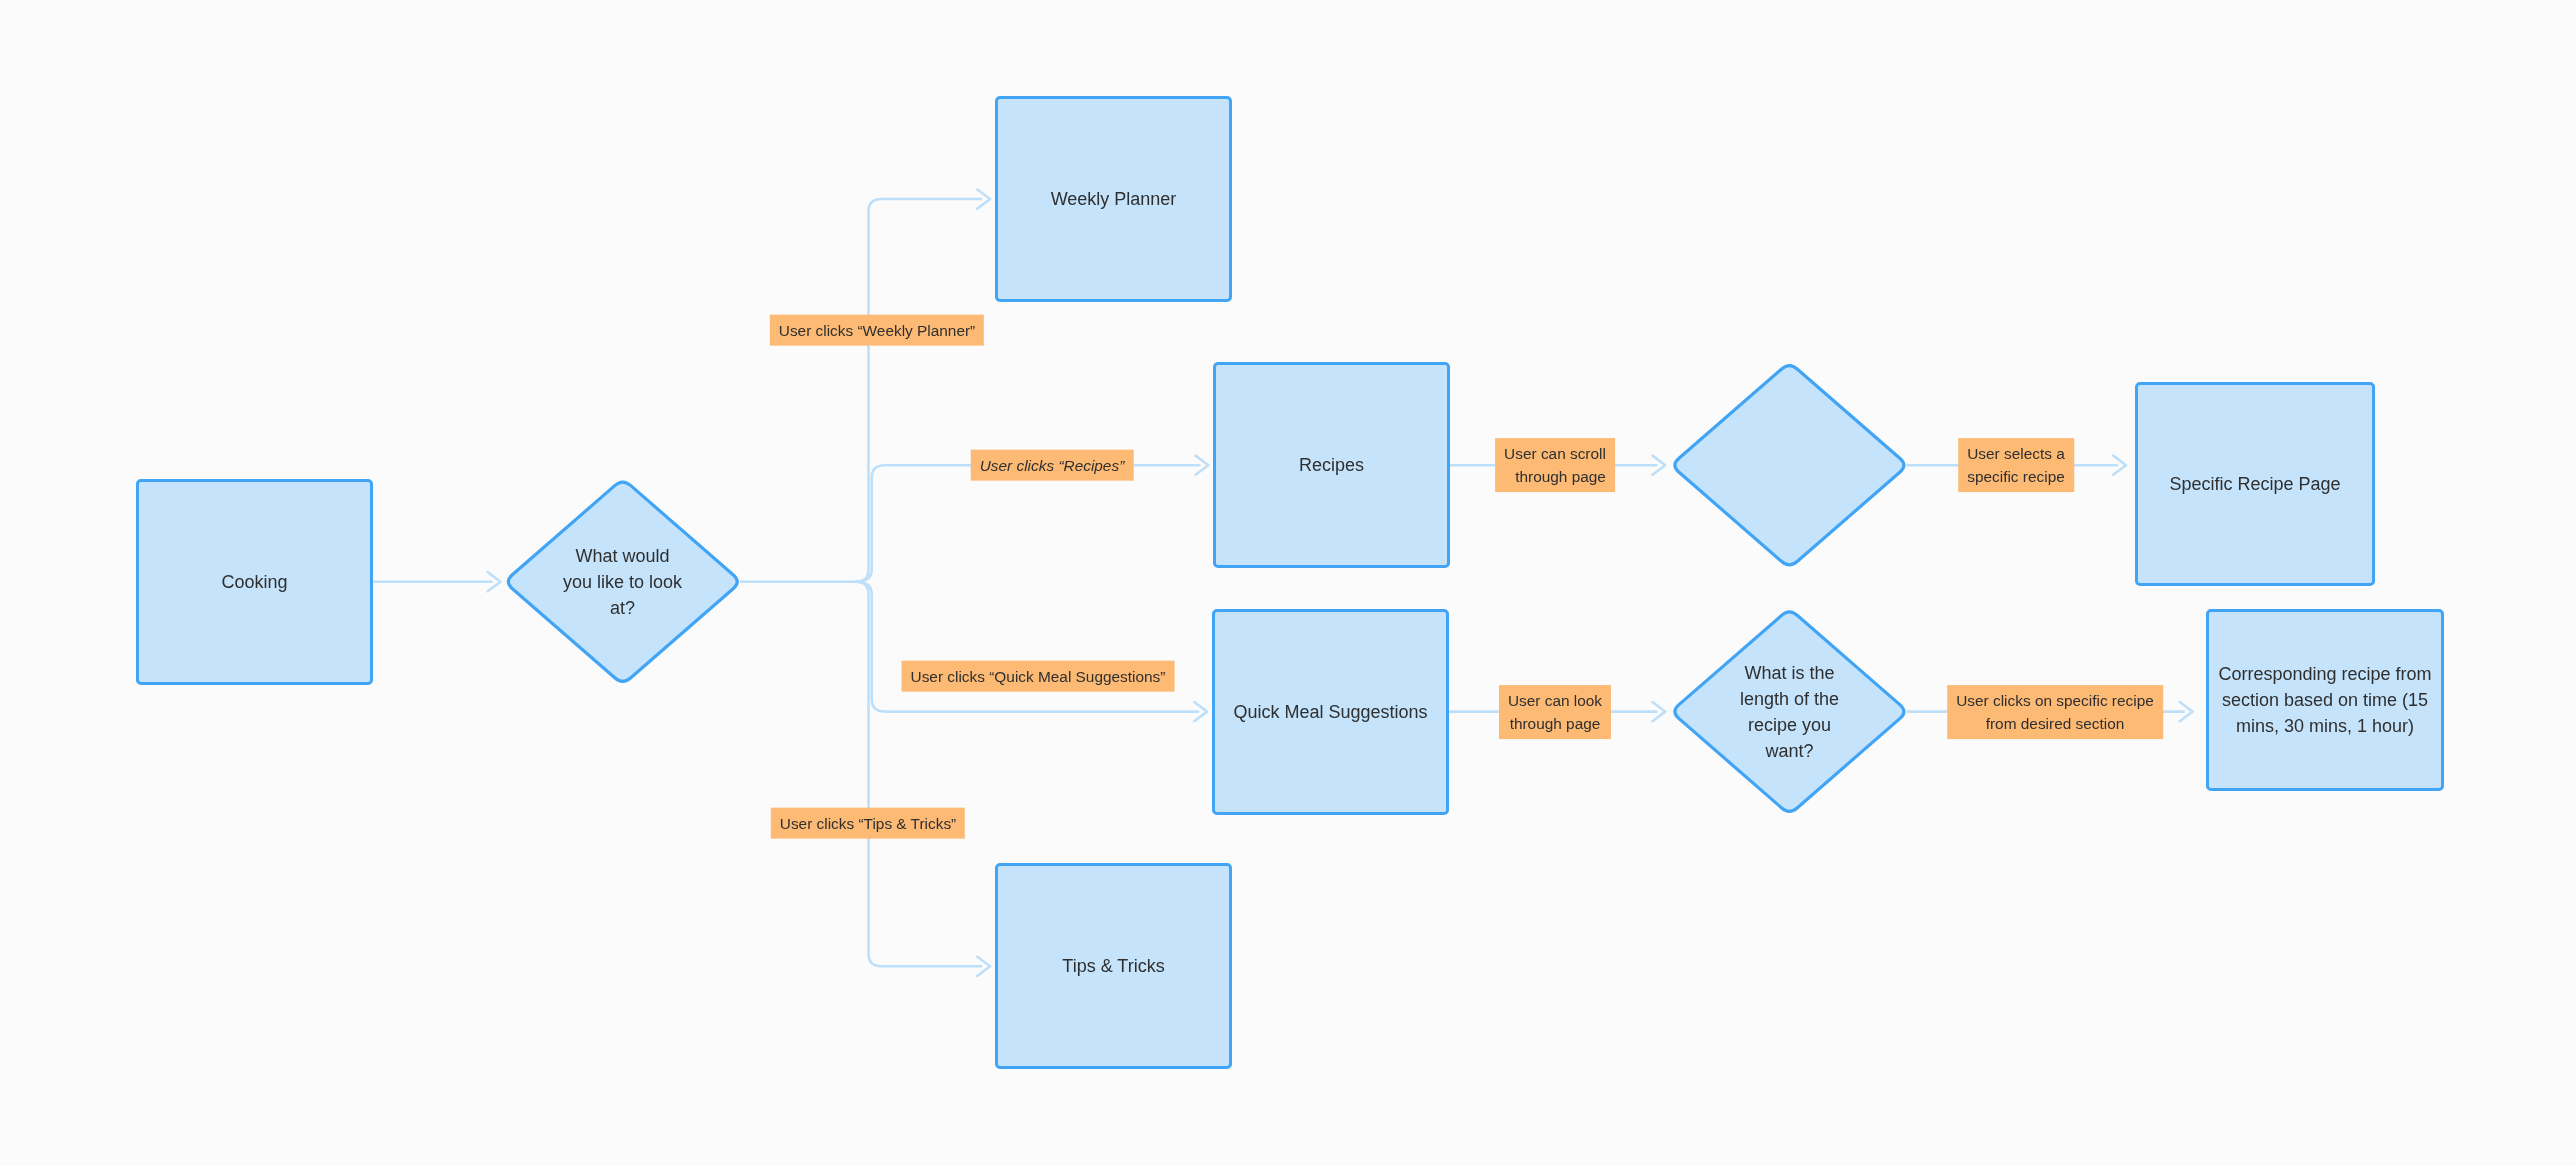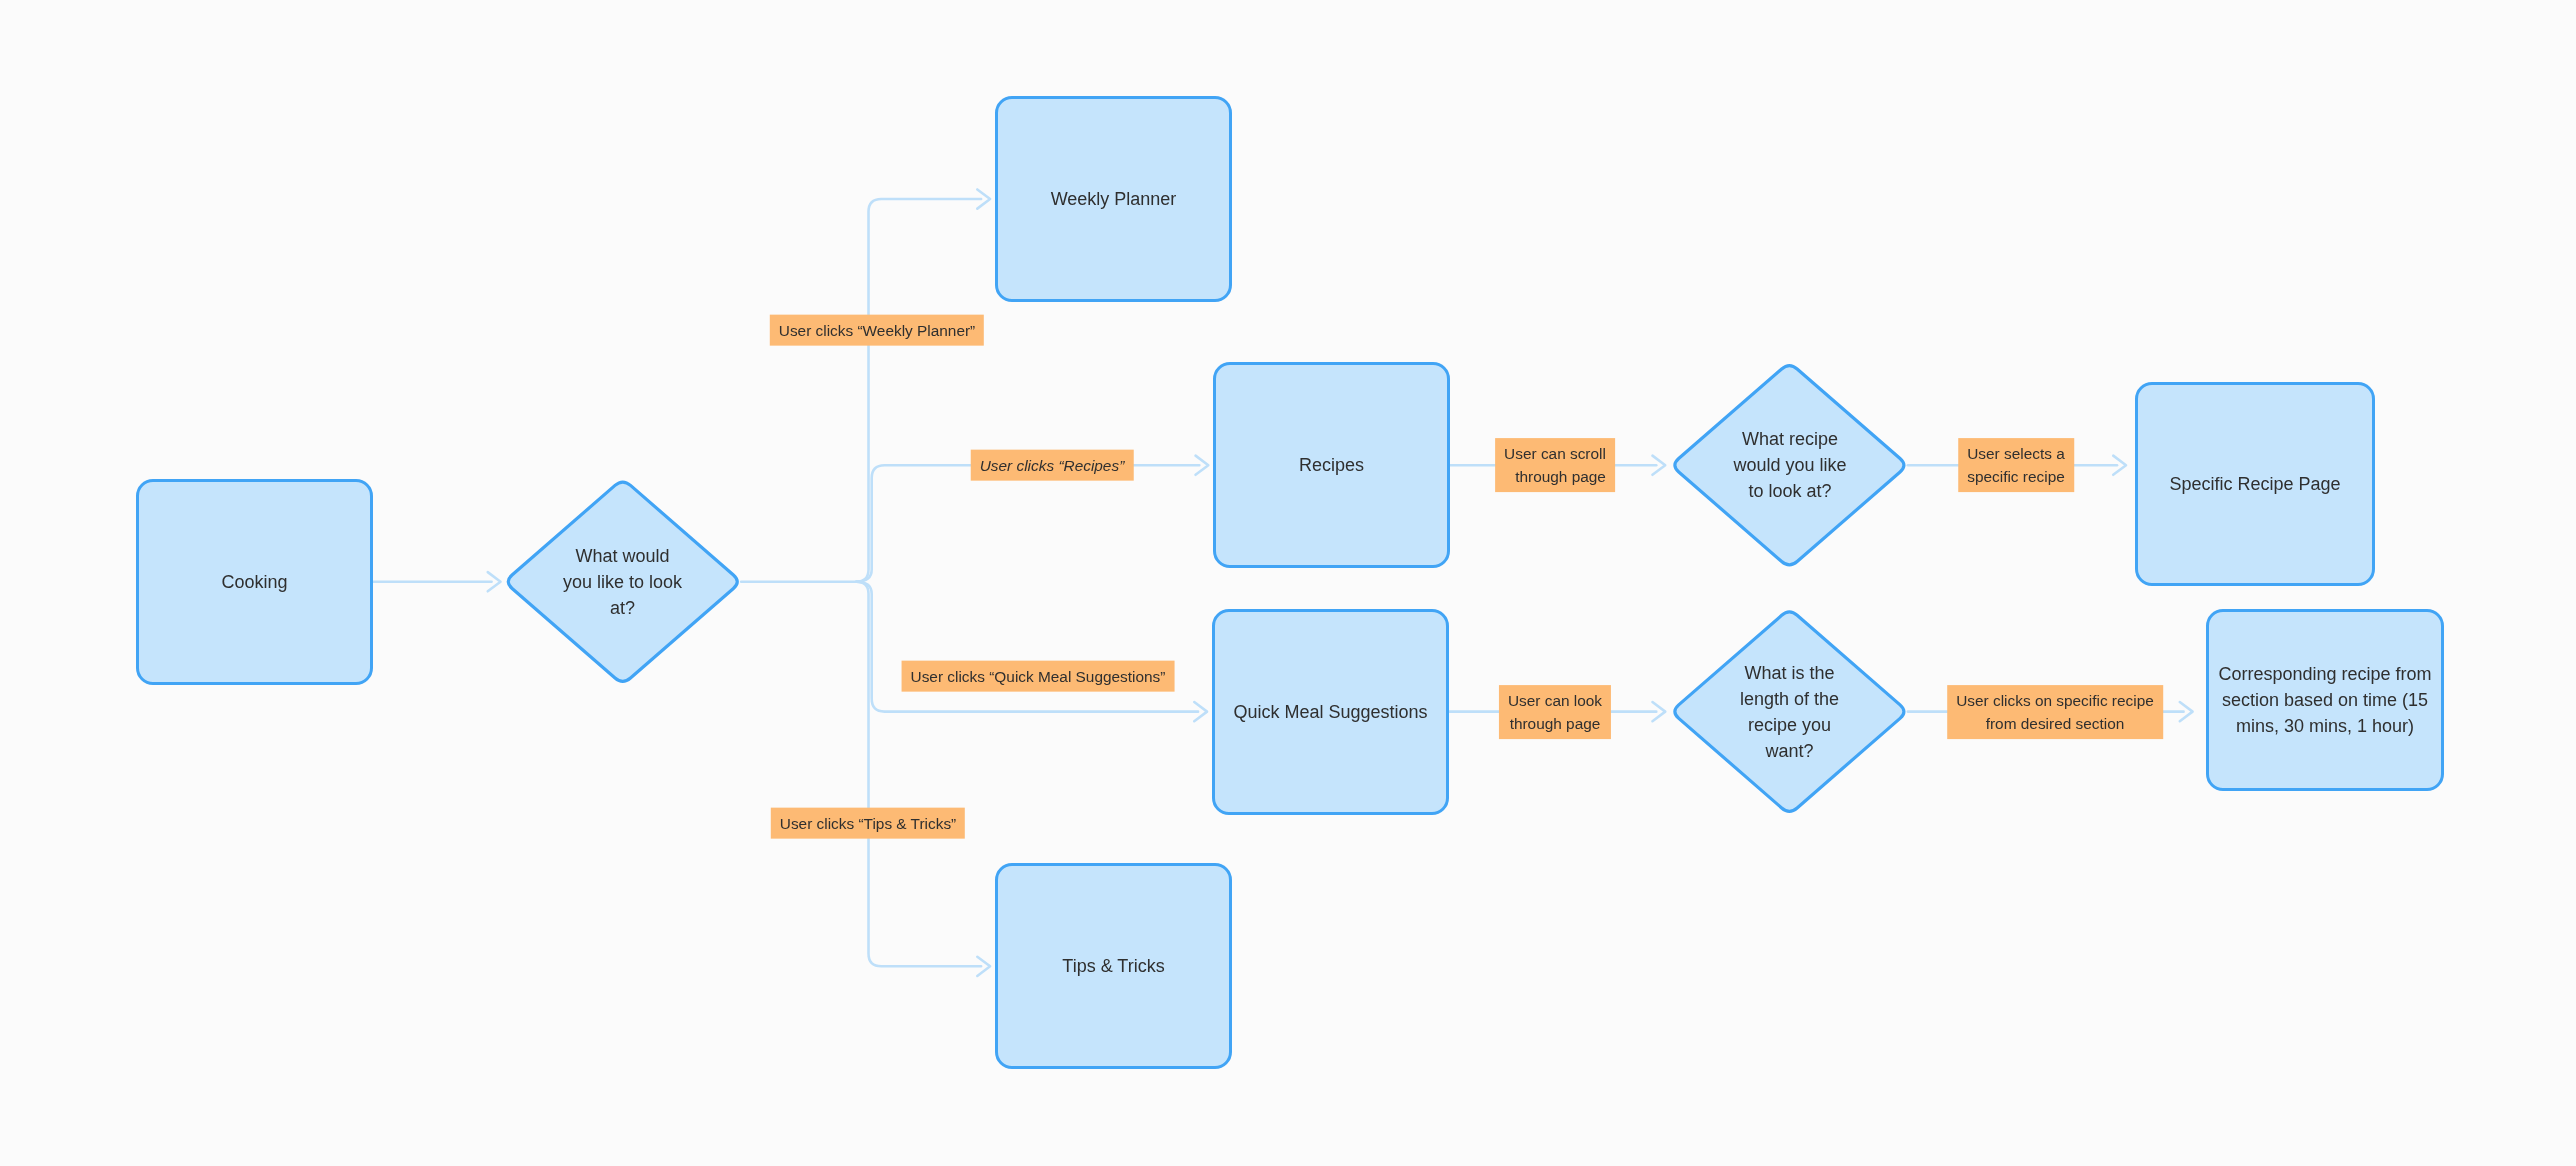--- a/index.html
+++ b/index.html
@@ -38,21 +38,21 @@
     justify-content: center;
     text-align: center;
     font-size: 18px;
     line-height: 1.45;
     white-space: pre-line;
     box-sizing: border-box;
   }
   .rect {
     background: #C5E4FC;
     border: 3.2px solid #41A4F5;
-    border-radius: 17px;
+    border-radius: 5px;
   }
   .diamond-overlay {
     background: transparent;
   }
   .edge-label {
     position: absolute;
     transform: translate(-50%, -50%);
     background: #fdba74;
     font-size: 15.4px;
     line-height: 1.5;
@@ -123,25 +123,20 @@
 section based on time (15
 mins, 30 mins, 1 hour)</span>
   </div>
 
   <div class="shape diamond-overlay" style="left:552px; top:479px; width:141px; height:206px;">
     <span>What would
 you like to look
 at?</span>
   </div>
 
-  <div class="shape diamond-overlay" style="left:1729px; top:362px; width:122px; height:206px;">
-    <span>What recipe
-would you like
-to look at?</span>
-  </div>
 
   <div class="shape diamond-overlay" style="left:1732px; top:609px; width:115px; height:206px;">
     <span>What is the
 length of the
 recipe you
 want?</span>
   </div>
 
   <div class="edge-label" style="left:877px; top:330px;">User clicks “Weekly Planner”</div>
 

